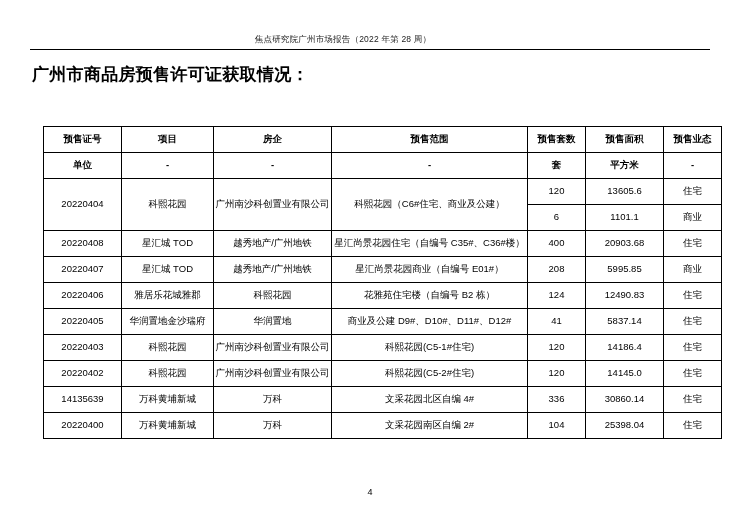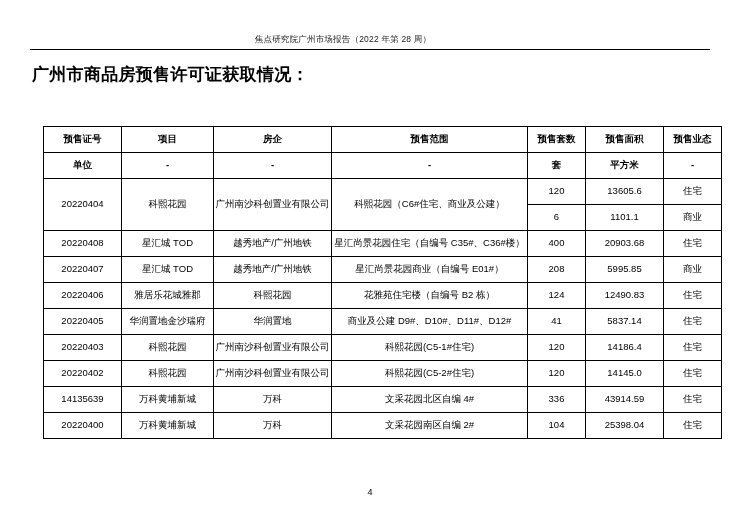--- a/index.html
+++ b/index.html
@@ -217,21 +217,21 @@
         <td>14145.0</td>
         <td>住宅</td>
       </tr>
 
       <tr>
         <td class="b">14135639</td>
         <td>万科黄埔新城</td>
         <td>万科</td>
         <td>文采花园北区自编 4#</td>
         <td>336</td>
-        <td>43914.59</td>
+        <td>30860.14</td>
         <td>住宅</td>
       </tr>
 
       <tr>
         <td class="b">20220400</td>
         <td>万科黄埔新城</td>
         <td>万科</td>
         <td>文采花园南区自编 2#</td>
         <td>104</td>
         <td>25398.04</td>

